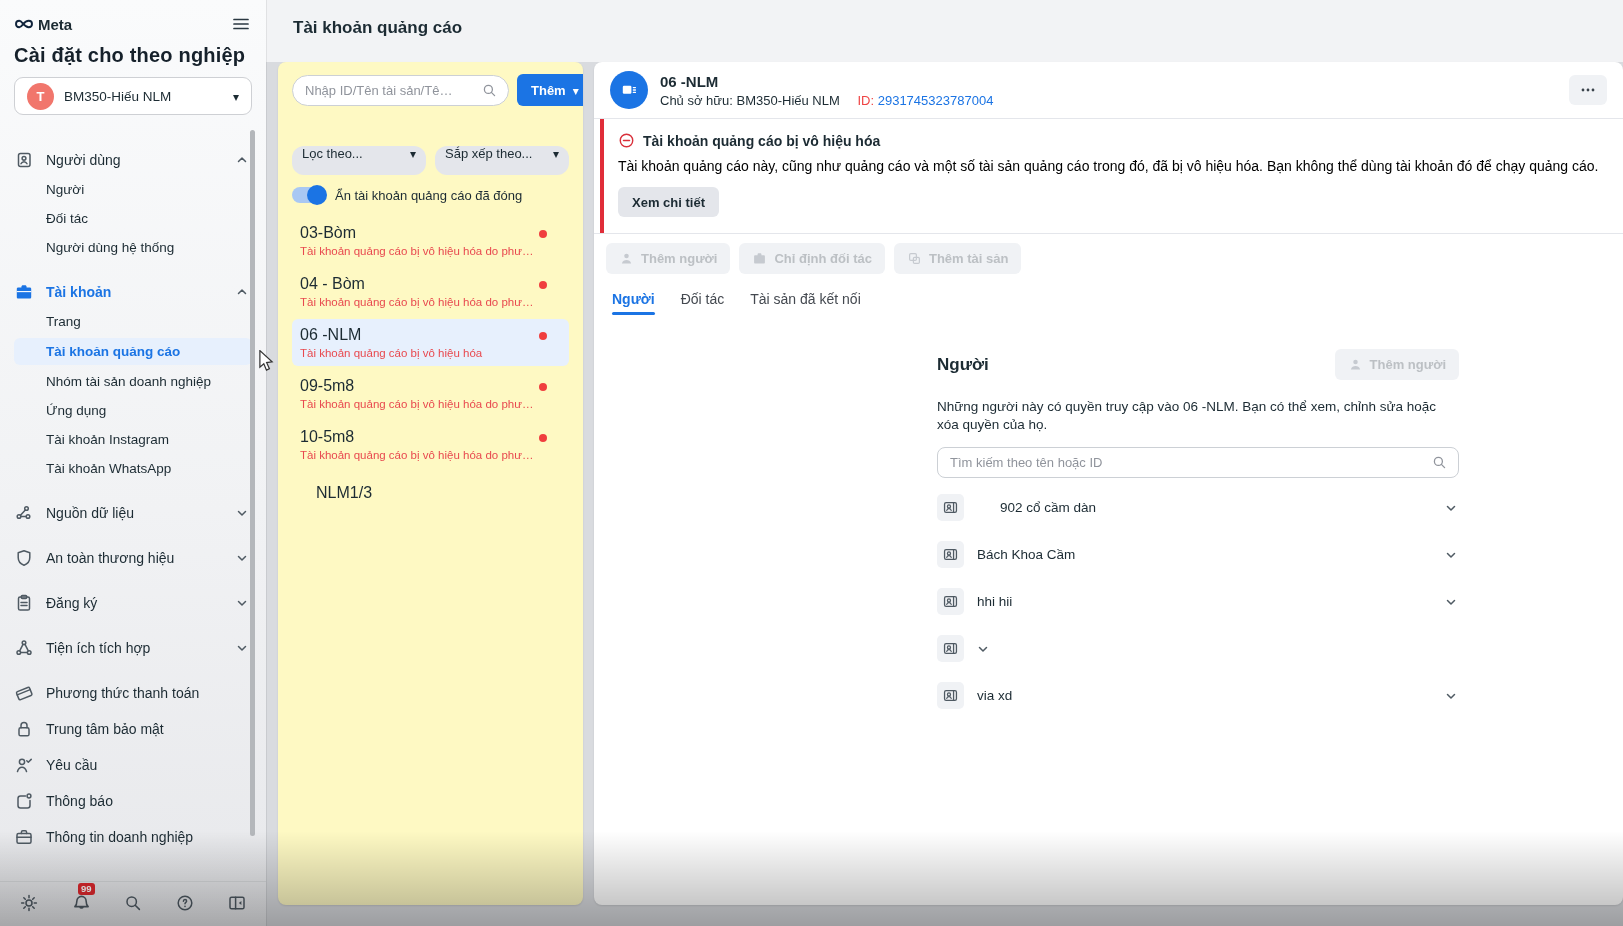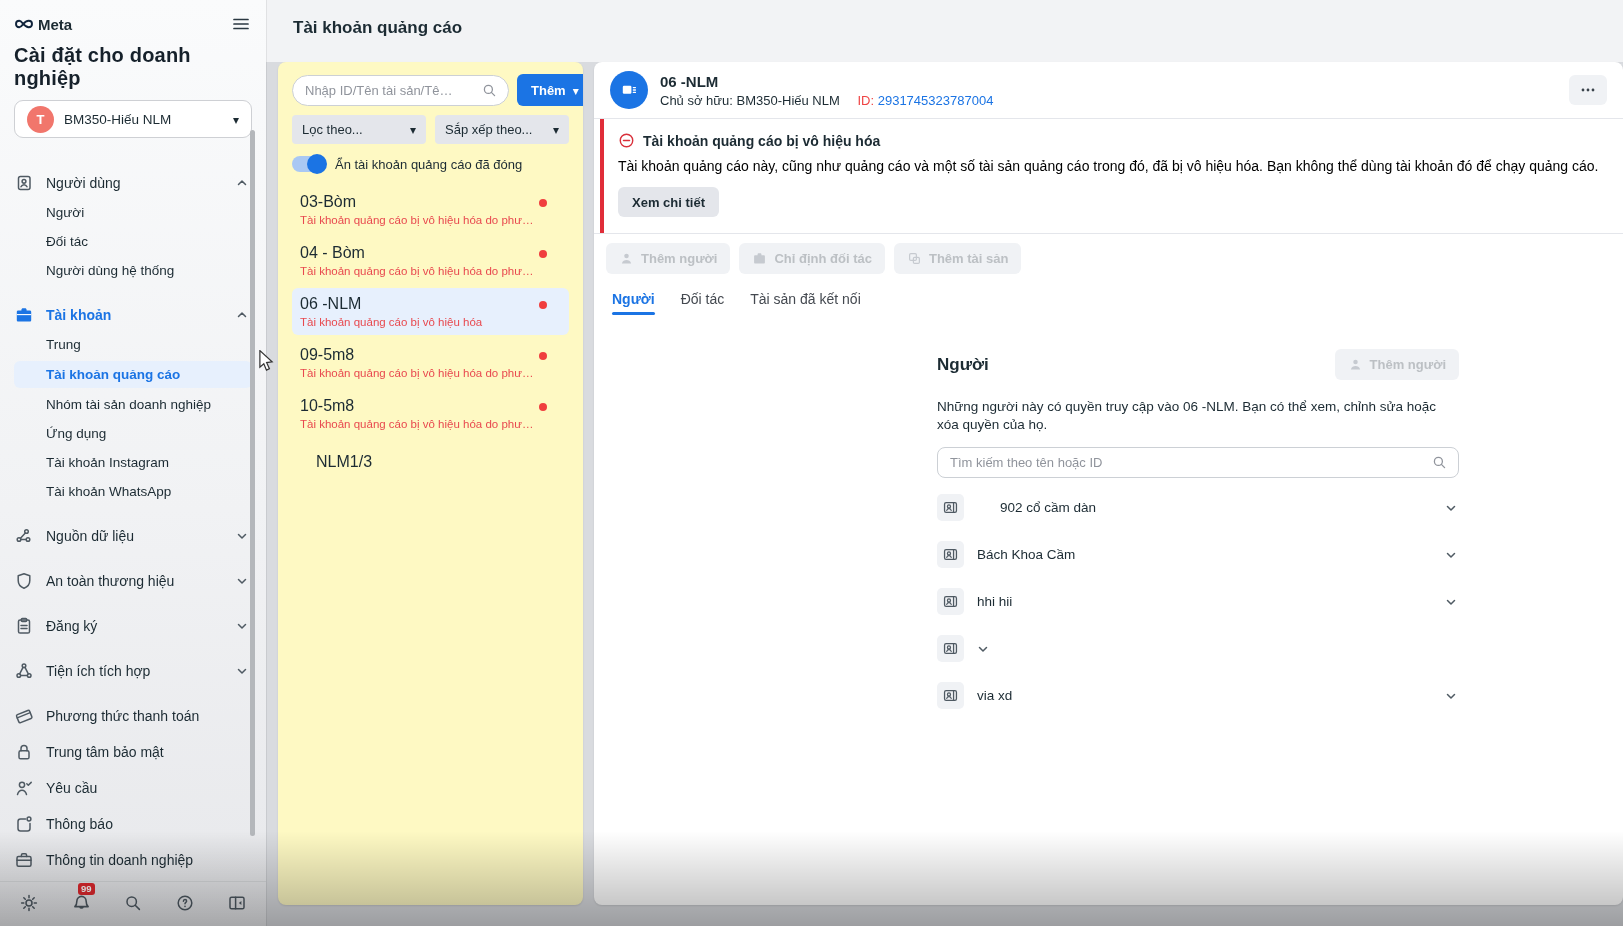--- a/index.html
+++ b/index.html
@@ -48,21 +48,21 @@
 
   
   .mid{position:absolute;left:278px;top:0;width:305px;bottom:0;}
   .mid-title{position:absolute;left:15px;top:18px;font-size:17px;font-weight:700;}
   .mid-card{position:absolute;left:0;right:0;top:62px;bottom:21px;background:#fef9c3;border-radius:8px;box-shadow:0 1px 2px rgba(0,0,0,.10);padding:12px 14px;overflow:hidden;}
   .srow{display:flex;gap:8px;align-items:center;}
   .search-pill{flex:1;display:flex;align-items:center;border:1px solid #ccd0d5;border-radius:16px;height:31px;padding:0 10px 0 12px;background:#fff;}
   .search-pill input{border:none;outline:none;flex:1;font-size:13px;min-width:0;font-family:inherit;color:#1c2b33;background:transparent;}
   .search-pill input::placeholder{color:#90949c;}
   .frow{display:flex;gap:9px;margin-top:9px;}
-  .sel{flex:1;display:flex;align-items:center;justify-content:space-between;background:#e4e6eb;border:none;border-radius:4px;height:29px;padding:0 10px;font-size:13px;color:#1c2b33;cursor:pointer;font-family:inherit;}
+  .sel{flex:1;display:flex;justify-content:space-between;background:#e4e6eb;border:none;border-radius:12px;height:29px;padding:0 10px;font-size:13px;color:#1c2b33;cursor:pointer;font-family:inherit;margin-top:31px;}
   .trow{display:flex;align-items:center;gap:9px;margin-top:12px;}
   .tog{width:34px;height:16px;border-radius:9px;background:#a9c8f3;position:relative;flex:0 0 34px;cursor:pointer;}
   .tog i{position:absolute;right:-1px;top:-2px;width:20px;height:20px;border-radius:50%;background:#1b74e4;display:block;}
   .tlabel{font-size:13px;}
   .alist{margin-top:14px;}
   .aitem{position:relative;border-radius:6px;padding:7px 34px 7px 8px;margin-bottom:4px;cursor:pointer;}
   .aitem.selected{background:#e7f0fd;}
   .aname{font-size:16px;color:#1c2b33;}
   .astatus{font-size:11.5px;color:#e8494f;margin-top:3px;white-space:nowrap;overflow:hidden;text-overflow:ellipsis;}
   .dot{position:absolute;right:22px;top:13px;width:8px;height:8px;border-radius:50%;background:#f03e3e;}
@@ -121,21 +121,21 @@
               </svg>
             </span>
           <span class="mword">Meta</span>
         </div>
         <div class="hamburger">
             <svg width="18" height="18" viewBox="0 0 18 18">
               <path class="sic" style="stroke:#2b3842;stroke-width:1.7" d="M2 4.5h14M2 9h14M2 13.5h14"></path>
             </svg>
           </div>
       </div>
-      <h1 class="app-title">Cài đặt cho doanh nghiệp</h1>
+      <h1 class="app-title">Cài đặt cho theo nghiệp</h1>
 
       <div class="biz-select">
         <span class="biz-avatar">T</span>
         <span class="biz-name">BM350-Hiếu NLM</span>
         <span class="caret"></span>
       </div>
 
       <nav class="nav">
         <div class="nav-sec">
           <span class="nic">
@@ -170,21 +170,21 @@
               </svg>
             </span>
           <span class="nlabel">Tài khoản</span>
           <span class="chev">
               <svg width="12" height="12" viewBox="0 0 12 12">
                 <path class="sic" d="M2.5 7.5 6 4l3.5 3.5"></path>
               </svg>
             </span>
         </div>
         <div class="nav-sub">
-            <span>Trung</span>
+            <span>Trang</span>
           </div>
         <div class="nav-sub selected">
             <span>Tài khoản quảng cáo</span>
           </div>
         <div class="nav-sub">
             <span>Nhóm tài sản doanh nghiệp</span>
           </div>
         <div class="nav-sub">
             <span>Ứng dụng</span>
           </div>

